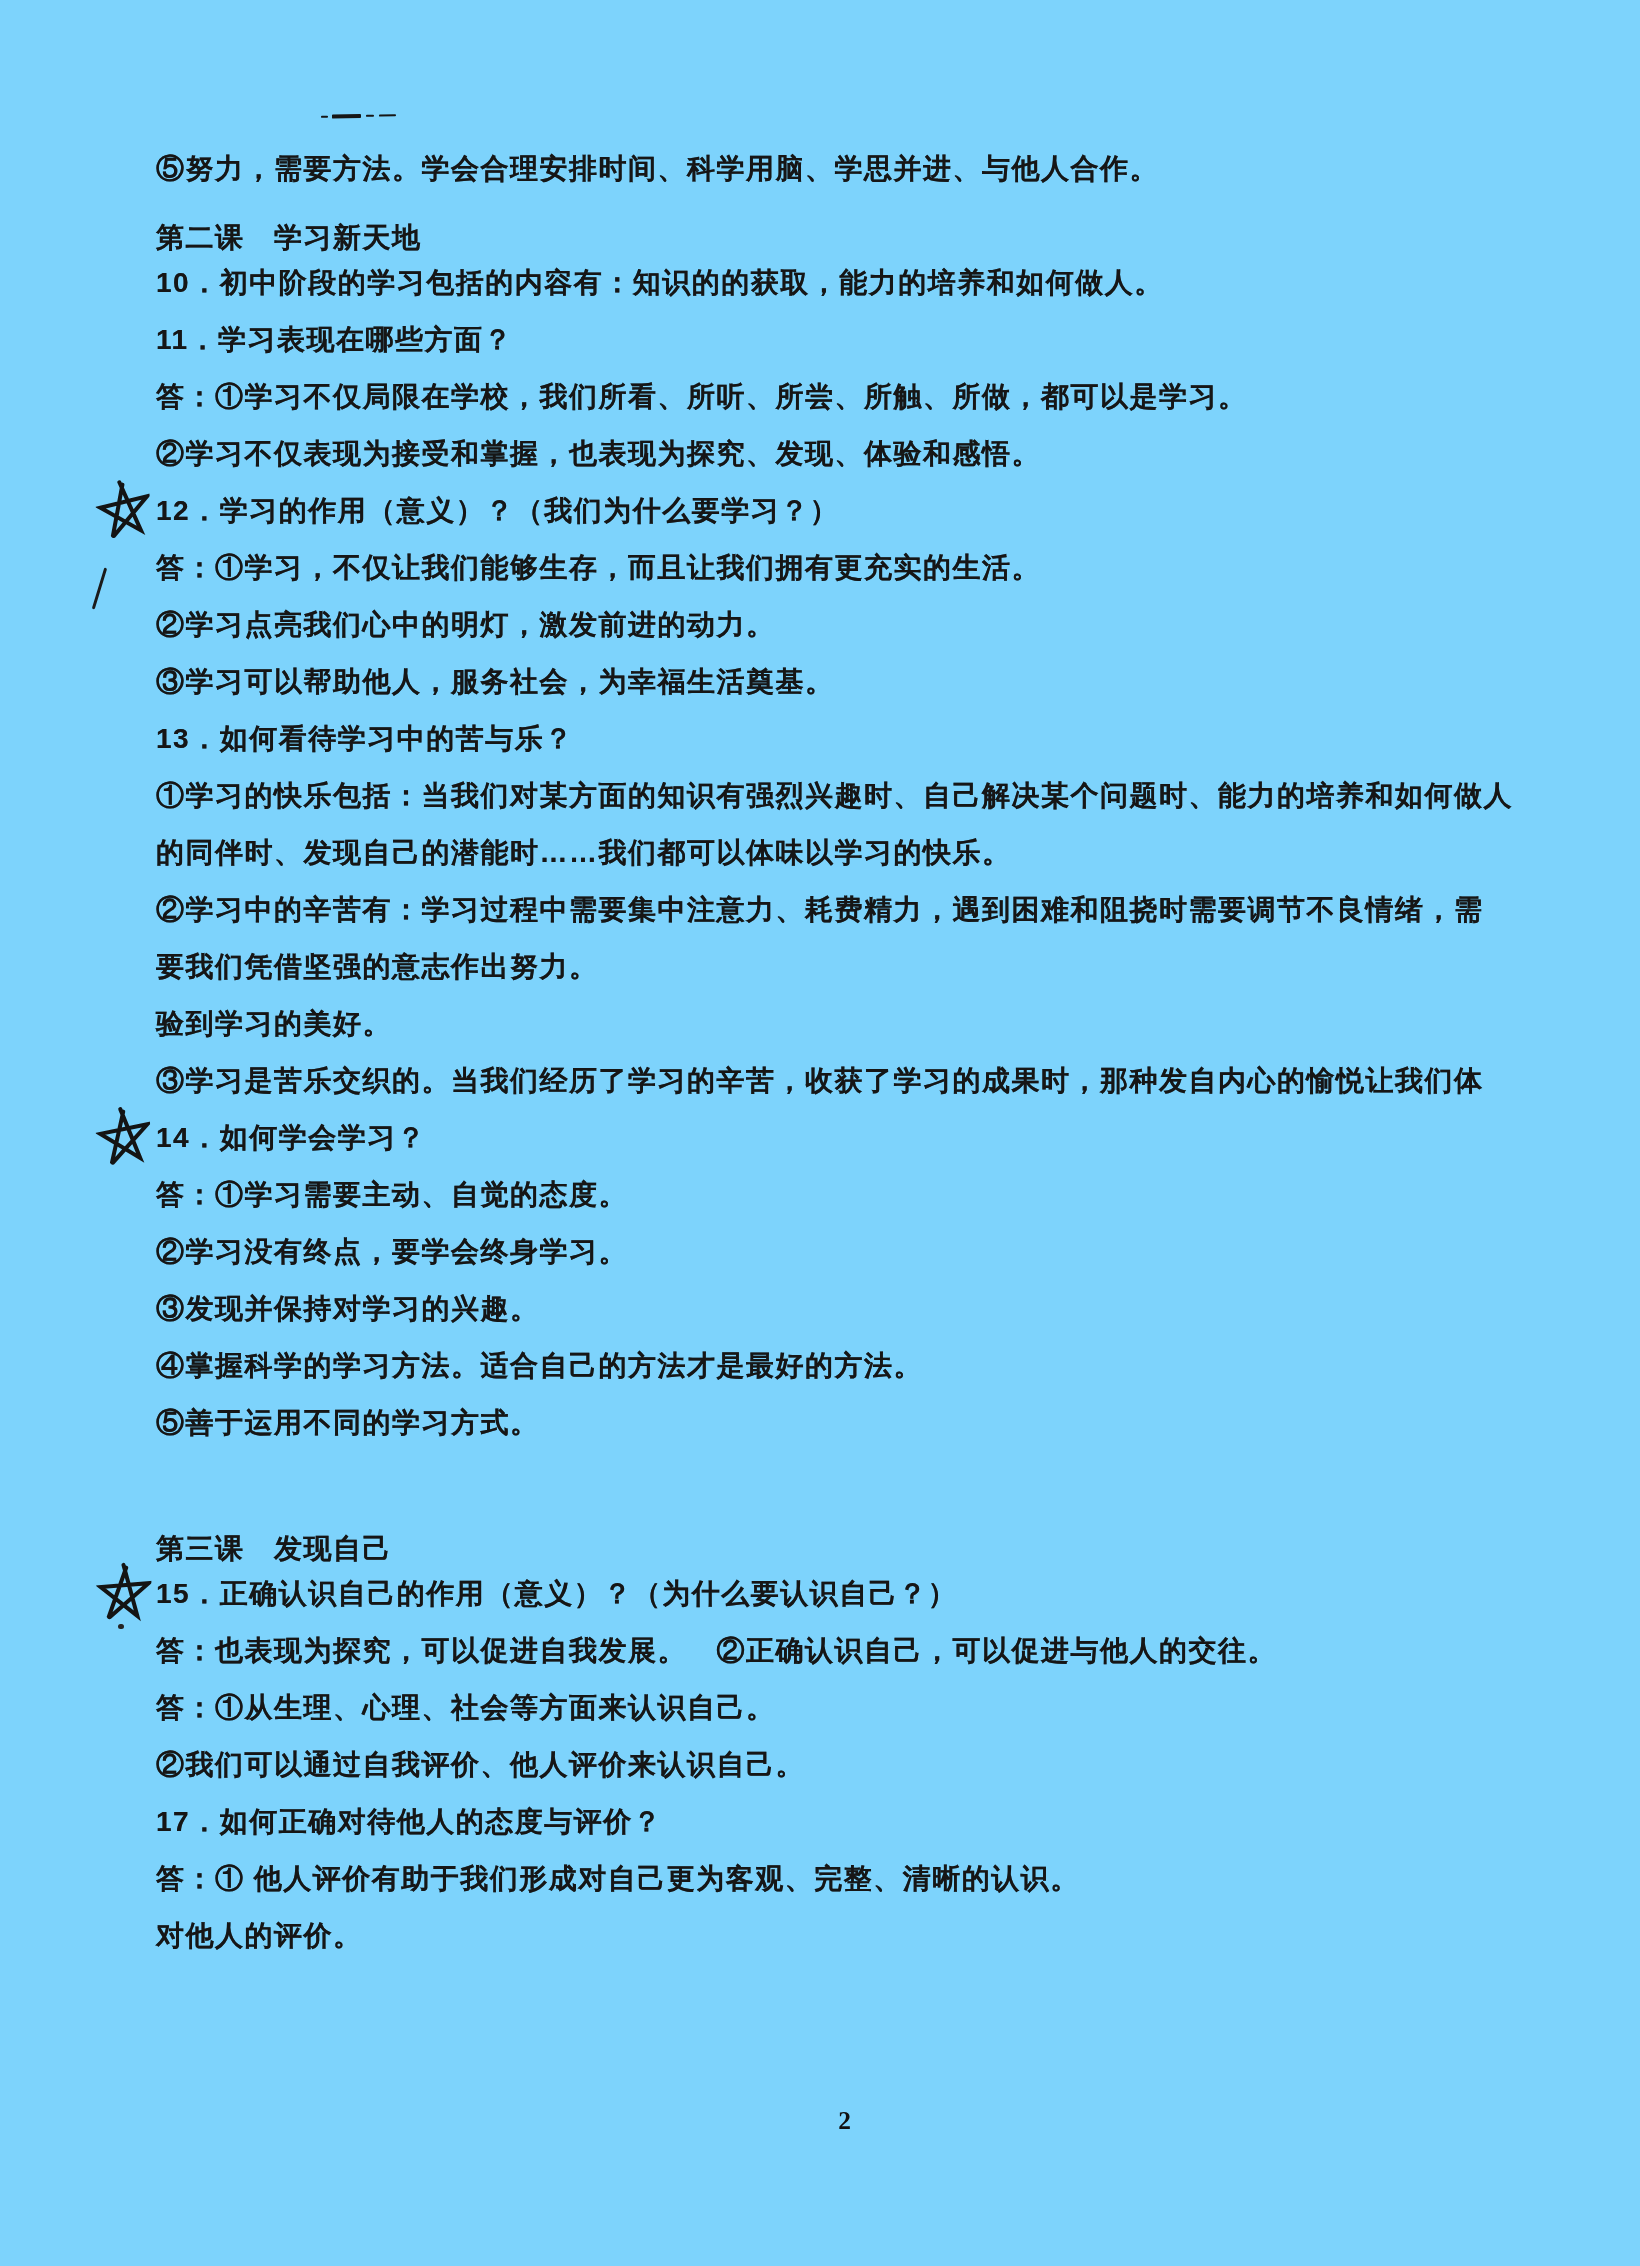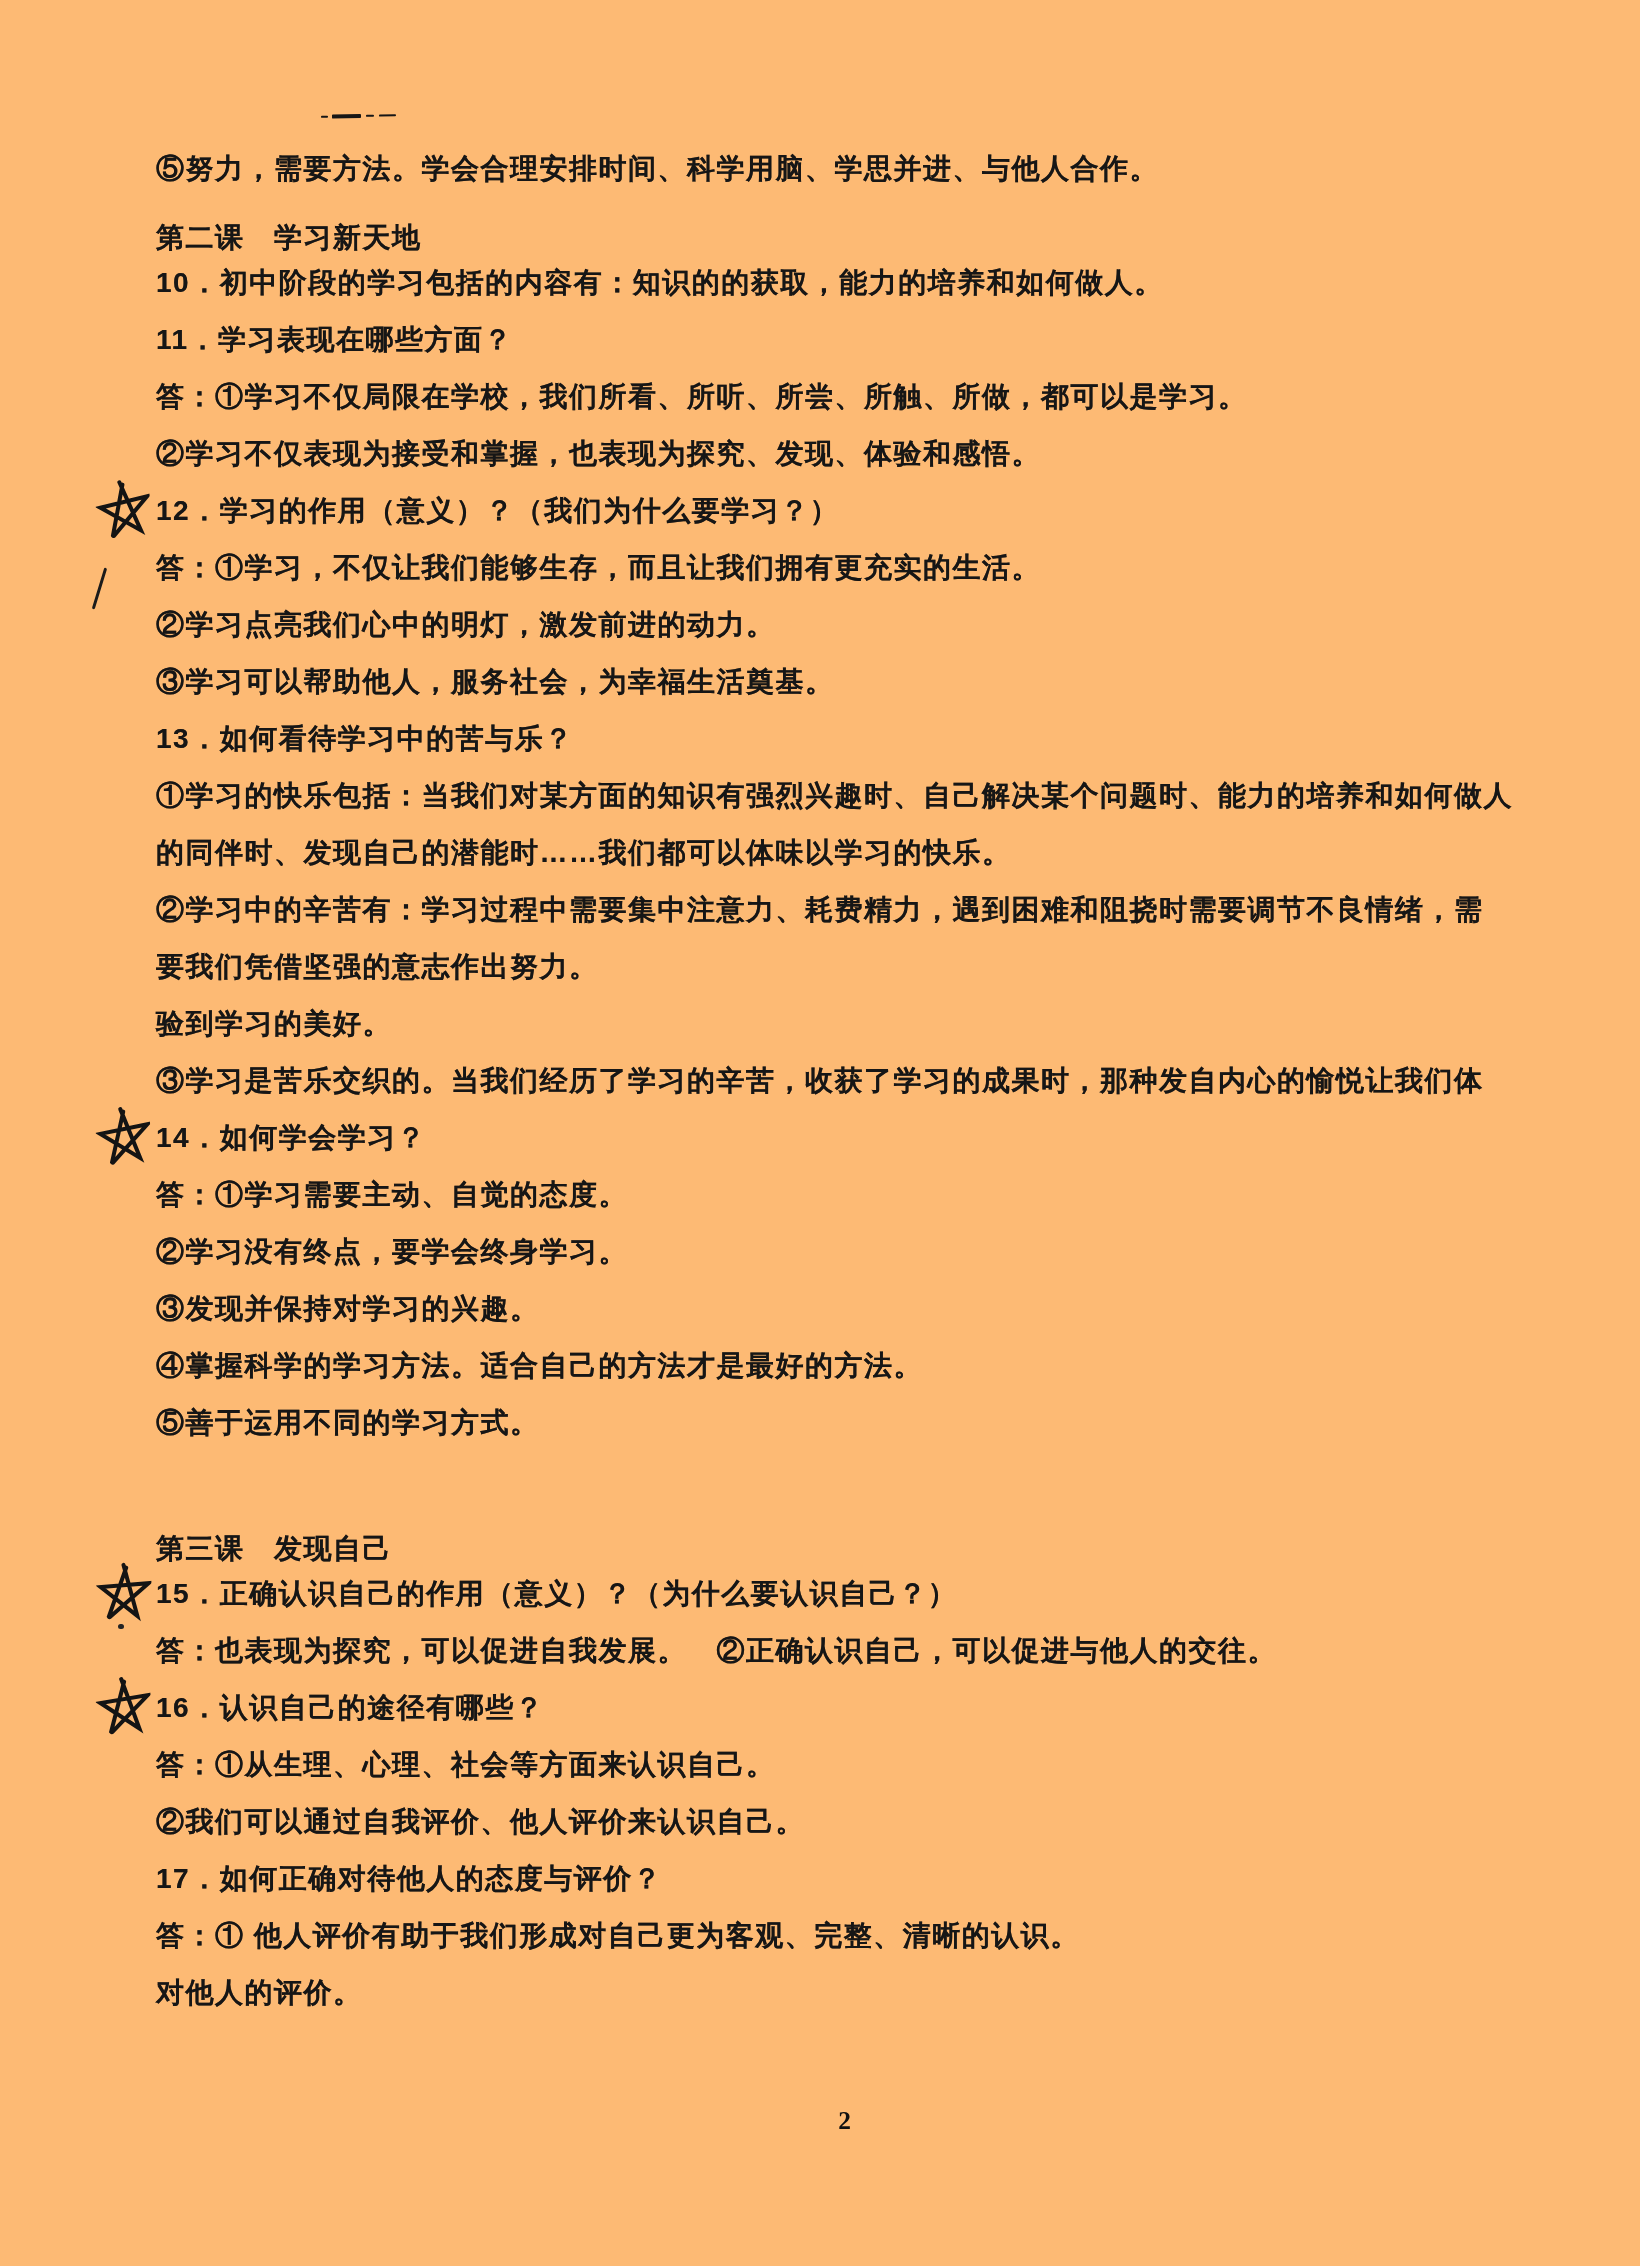--- a/index.html
+++ b/index.html
@@ -4,21 +4,21 @@
 <style>
   html, body {
     margin: 0;
     padding: 0;
     background: #e8e8e8;
   }
   .page {
     position: relative;
     width: 1640px;
     height: 2266px;
-    background: #fdba74;
+    background: #7dd3fc;
     overflow: hidden;
     font-family: "Liberation Sans", sans-serif;
   }
   
   .top-dash {
     position: absolute;
     left: 321px;
     top: 114px;
     display: flex;
     align-items: center;
@@ -243,29 +243,20 @@
     </span>
 
     <span class="line-text">15．正确认识自己的作用（意义）？（为什么要认识自己？）</span>
   </div>
       <div class="row body">
 
     <span class="pen-dot"></span>
     <span class="line-text">答：也表现为探究，可以促进自我发展。　②正确认识自己，可以促进与他人的交往。</span>
   </div>
       <div class="row body">
-    <span class="star-mark" style="--rot: -3deg;">
-      <svg viewBox="0 0 60 66" xmlns="http://www.w3.org/2000/svg">
-        <path d="M32 7 L15 61 Q15.5 62 16.5 61 L57 23 L5 29 L46 59 L29 4" fill="none" stroke="#141414" stroke-width="4.4" stroke-linecap="round" stroke-linejoin="miter"></path>
-      </svg>
-    </span>
-
-    <span class="line-text">16．认识自己的途径有哪些？</span>
-  </div>
-      <div class="row body">
 
     <span class="line-text">答：①从生理、心理、社会等方面来认识自己。</span>
   </div>
       <div class="row body">
 
     <span class="line-text">②我们可以通过自我评价、他人评价来认识自己。</span>
   </div>
       <div class="row body">
 
     <span class="line-text">17．如何正确对待他人的态度与评价？</span>

